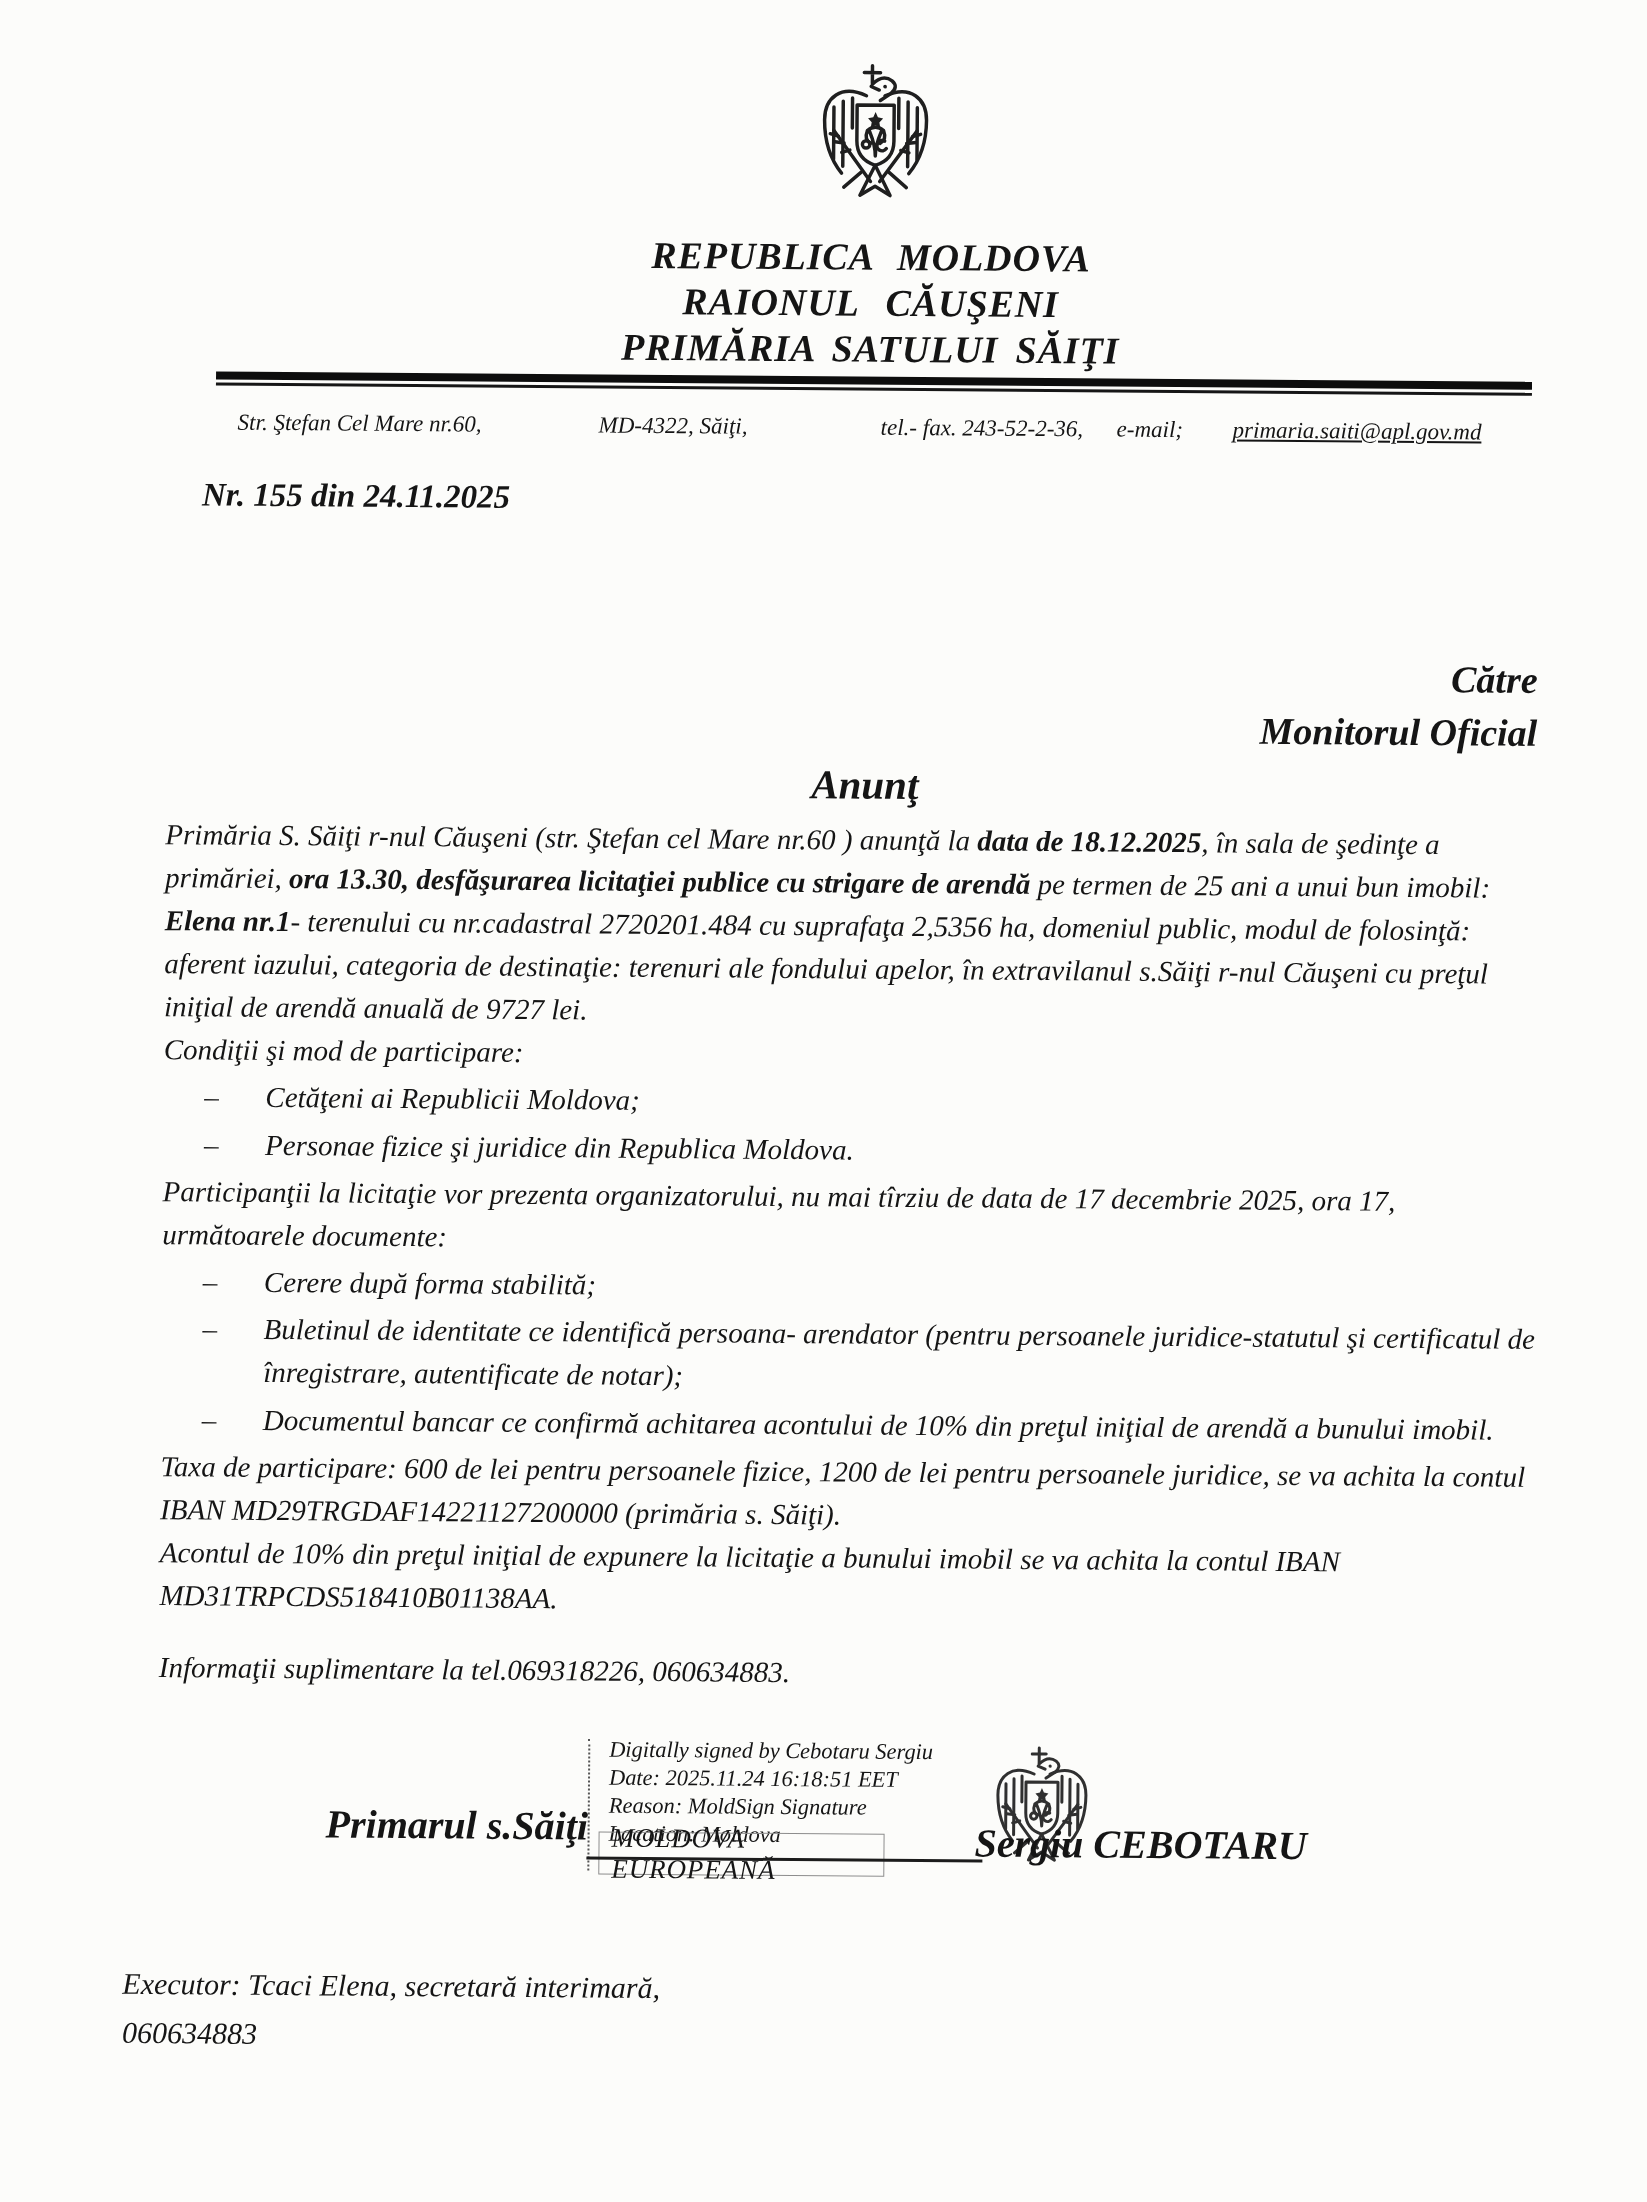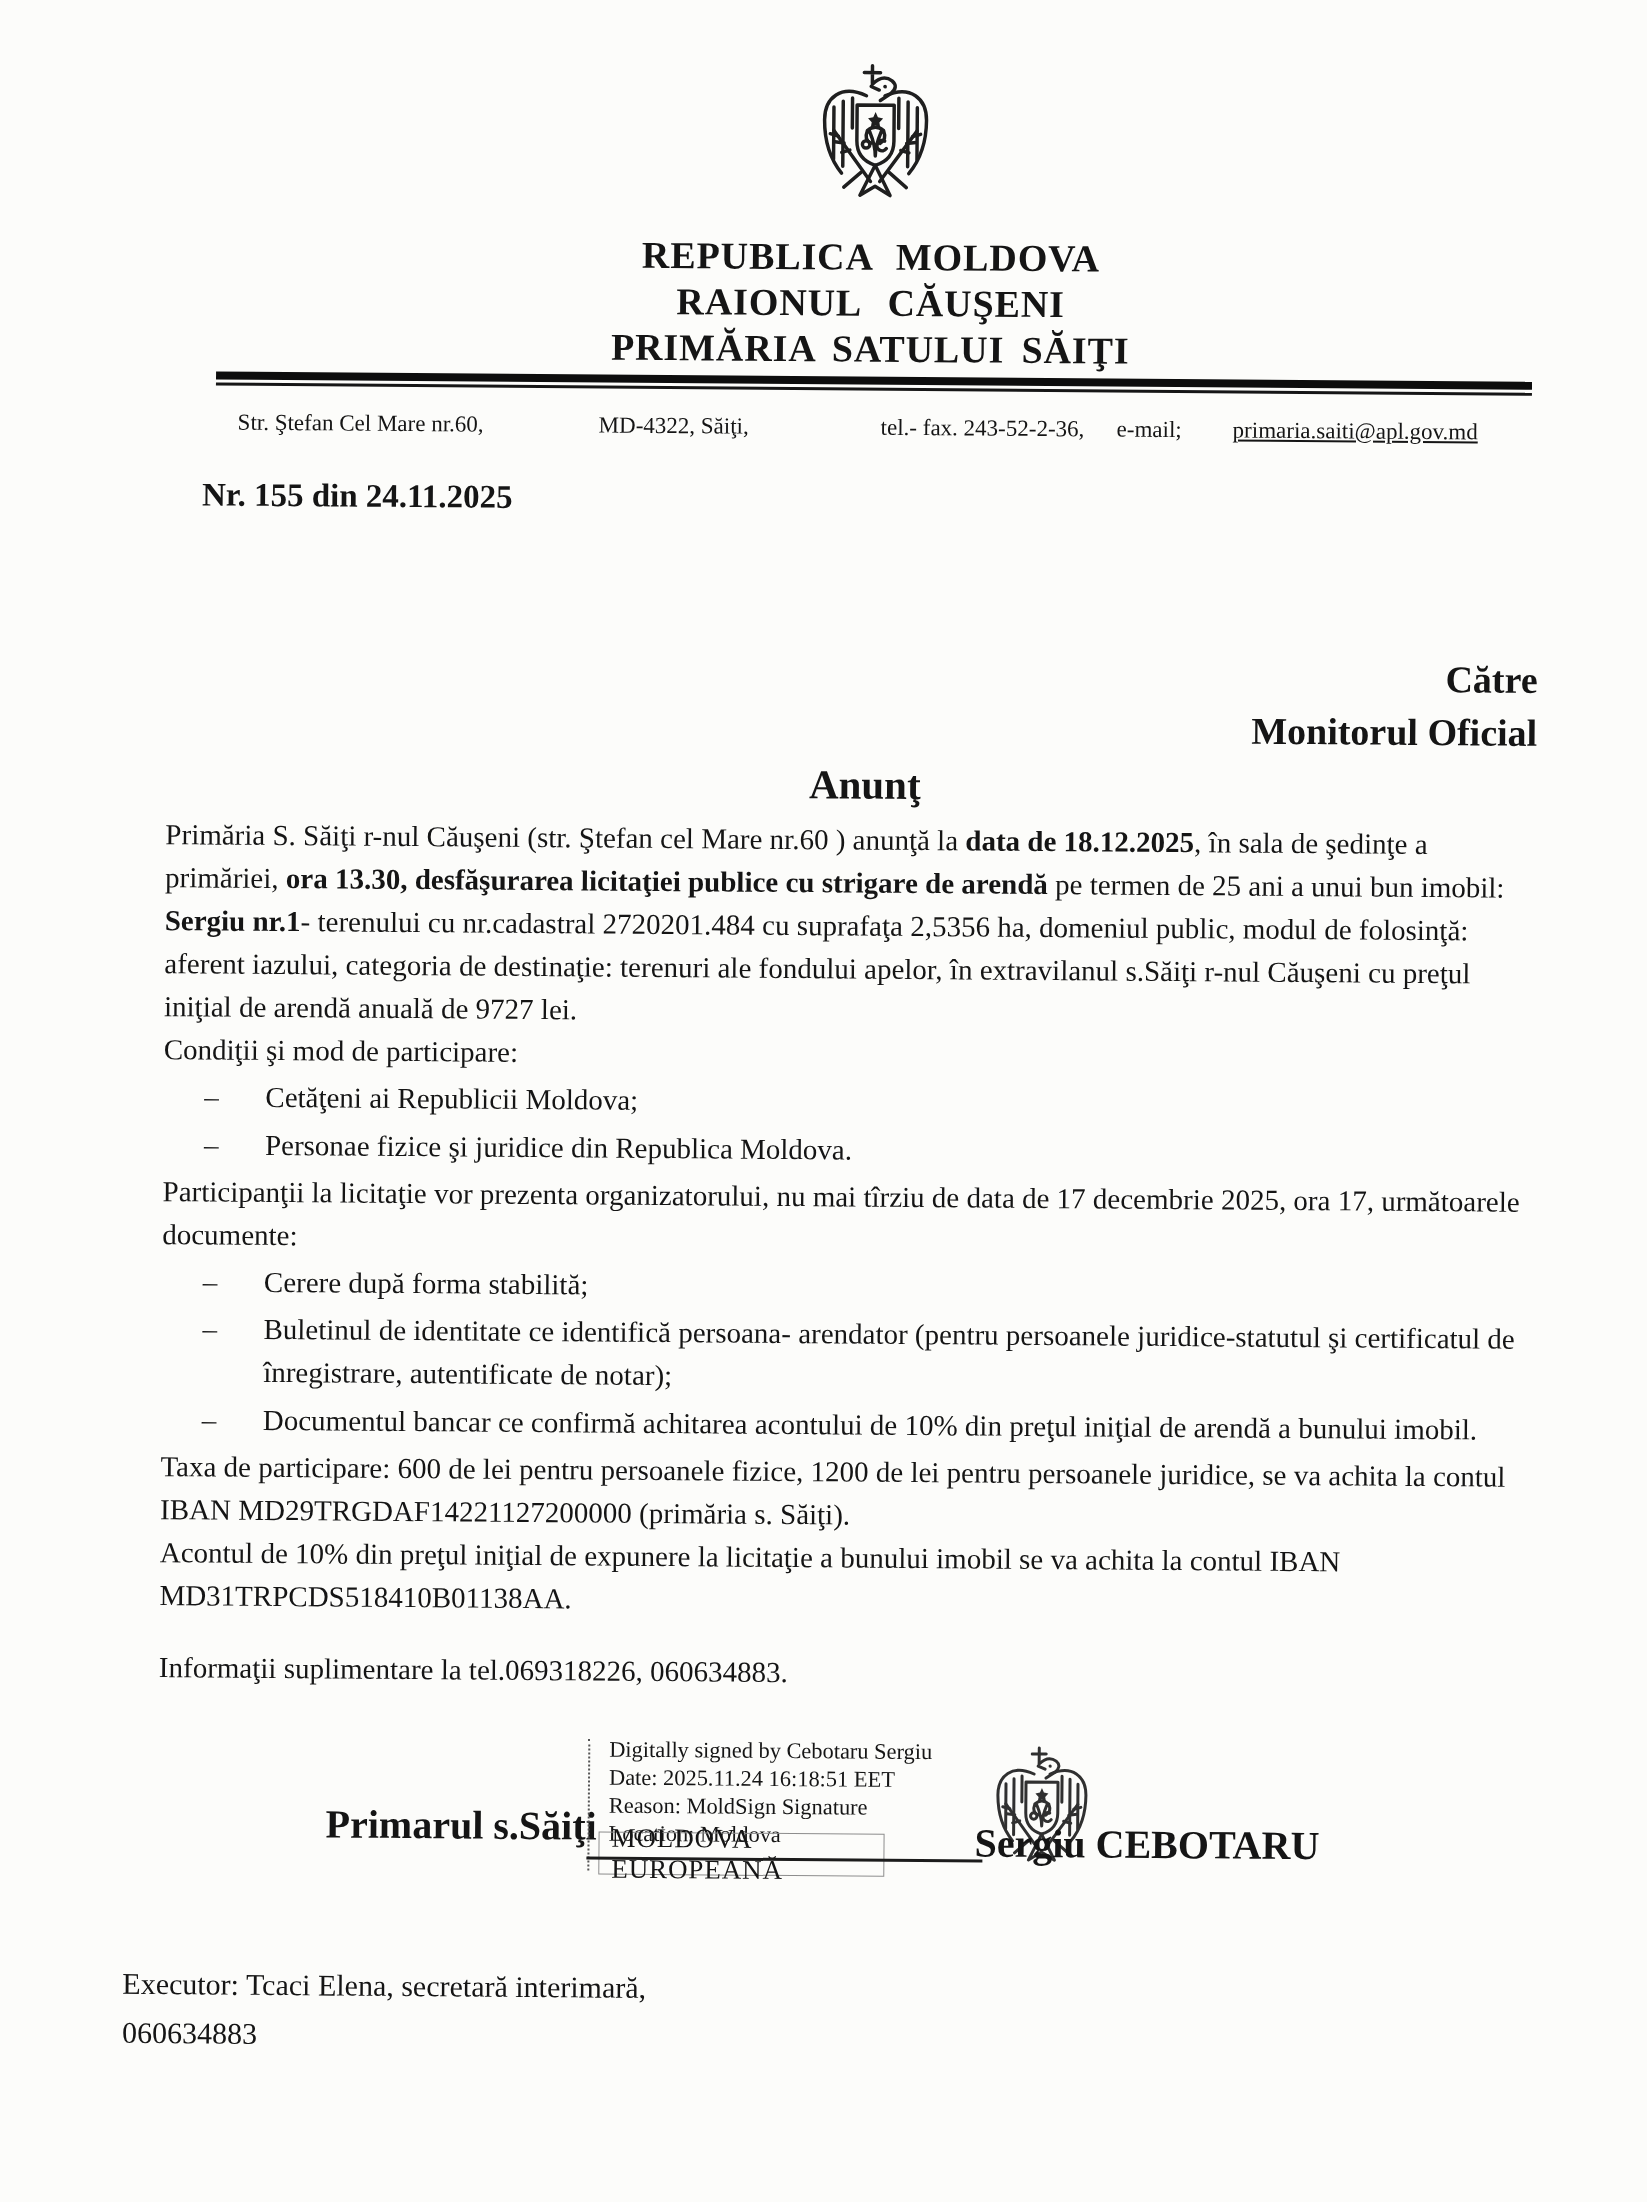--- a/index.html
+++ b/index.html
@@ -4,21 +4,21 @@
 <style>
   html,body{margin:0;padding:0;}
   body{
     width:1648px;height:2203px;
     background:#f2f1ee;
     font-family:"Liberation Serif","DejaVu Serif",serif;
     color:#151515;
   }
   .page{
     position:relative;width:1648px;height:2203px;
-    background:#fcfcfa;overflow:hidden;
+    background:#fcfcfa;overflow:hidden;font-style:italic;
   }
   .tilt{position:absolute;inset:0;transform:rotate(0.45deg);transform-origin:40% 0;}
 
   
   .emblem{position:absolute;left:807px;top:38px;width:139px;height:191px;}
   .emblem svg{width:100%;height:100%;}
   .header-block{
     position:absolute;left:873px;top:232px;transform:translateX(-50%);
     text-align:center;white-space:nowrap;font-weight:bold;
     font-size:38px;line-height:46px;letter-spacing:0.9px;
@@ -131,21 +131,21 @@
 
     <div class="recipient">
       <div>Către</div>
       <div>Monitorul Oficial</div>
     </div>
 
     <div class="doc-title">Anunţ</div>
 
     <div class="body-text">
         <p class="para"><span>Primăria S. Săiţi r-nul Căuşeni (str. Ştefan cel Mare nr.60 ) anunţă la </span><span class="b">data de 18.12.2025</span><span>, în sala de şedinţe a primăriei, </span><span class="b">ora 13.30, desfăşurarea licitaţiei publice cu strigare de arendă</span><span> pe termen de 25 ani a unui bun imobil:</span></p>
-        <p class="para"><span class="b">Sergiu nr.1</span><span>- terenului cu nr.cadastral 2720201.484 cu suprafaţa 2,5356 ha, domeniul public, modul de folosinţă: aferent iazului, categoria de destinaţie: terenuri ale fondului apelor, în extravilanul s.Săiţi r-nul Căuşeni cu preţul iniţial de arendă anuală de 9727 lei.</span></p>
+        <p class="para"><span class="b">Elena nr.1</span><span>- terenului cu nr.cadastral 2720201.484 cu suprafaţa 2,5356 ha, domeniul public, modul de folosinţă: aferent iazului, categoria de destinaţie: terenuri ale fondului apelor, în extravilanul s.Săiţi r-nul Căuşeni cu preţul iniţial de arendă anuală de 9727 lei.</span></p>
         <p class="para"><span>Condiţii şi mod de participare:</span></p>
         <p class="list"><span class="dash">–</span><span>Cetăţeni ai Republicii Moldova;</span></p>
         <p class="list"><span class="dash">–</span><span>Personae fizice şi juridice din Republica Moldova.</span></p>
         <p class="para"><span>Participanţii la licitaţie vor prezenta organizatorului, nu mai tîrziu de data de 17 decembrie 2025, ora 17, următoarele documente:</span></p>
         <p class="list"><span class="dash">–</span><span>Cerere  după forma stabilită;</span></p>
         <p class="list"><span class="dash">–</span><span>Buletinul de identitate ce identifică persoana- arendator (pentru persoanele juridice-statutul şi certificatul de înregistrare, autentificate de notar);</span></p>
         <p class="list"><span class="dash">–</span><span>Documentul bancar ce confirmă achitarea acontului de 10% din preţul iniţial de arendă a bunului imobil.</span></p>
         <p class="para"><span>Taxa de participare: 600 de lei pentru persoanele  fizice, 1200 de lei pentru persoanele juridice, se va achita la contul IBAN MD29TRGDAF14221127200000 (primăria s. Săiţi).</span></p>
         <p class="para"><span>Acontul de 10% din preţul iniţial de expunere la licitaţie a bunului imobil se va achita la contul IBAN MD31TRPCDS518410B01138AA.</span></p>
         <p class="para gap"><span>Informaţii suplimentare la tel.069318226, 060634883.</span></p>

